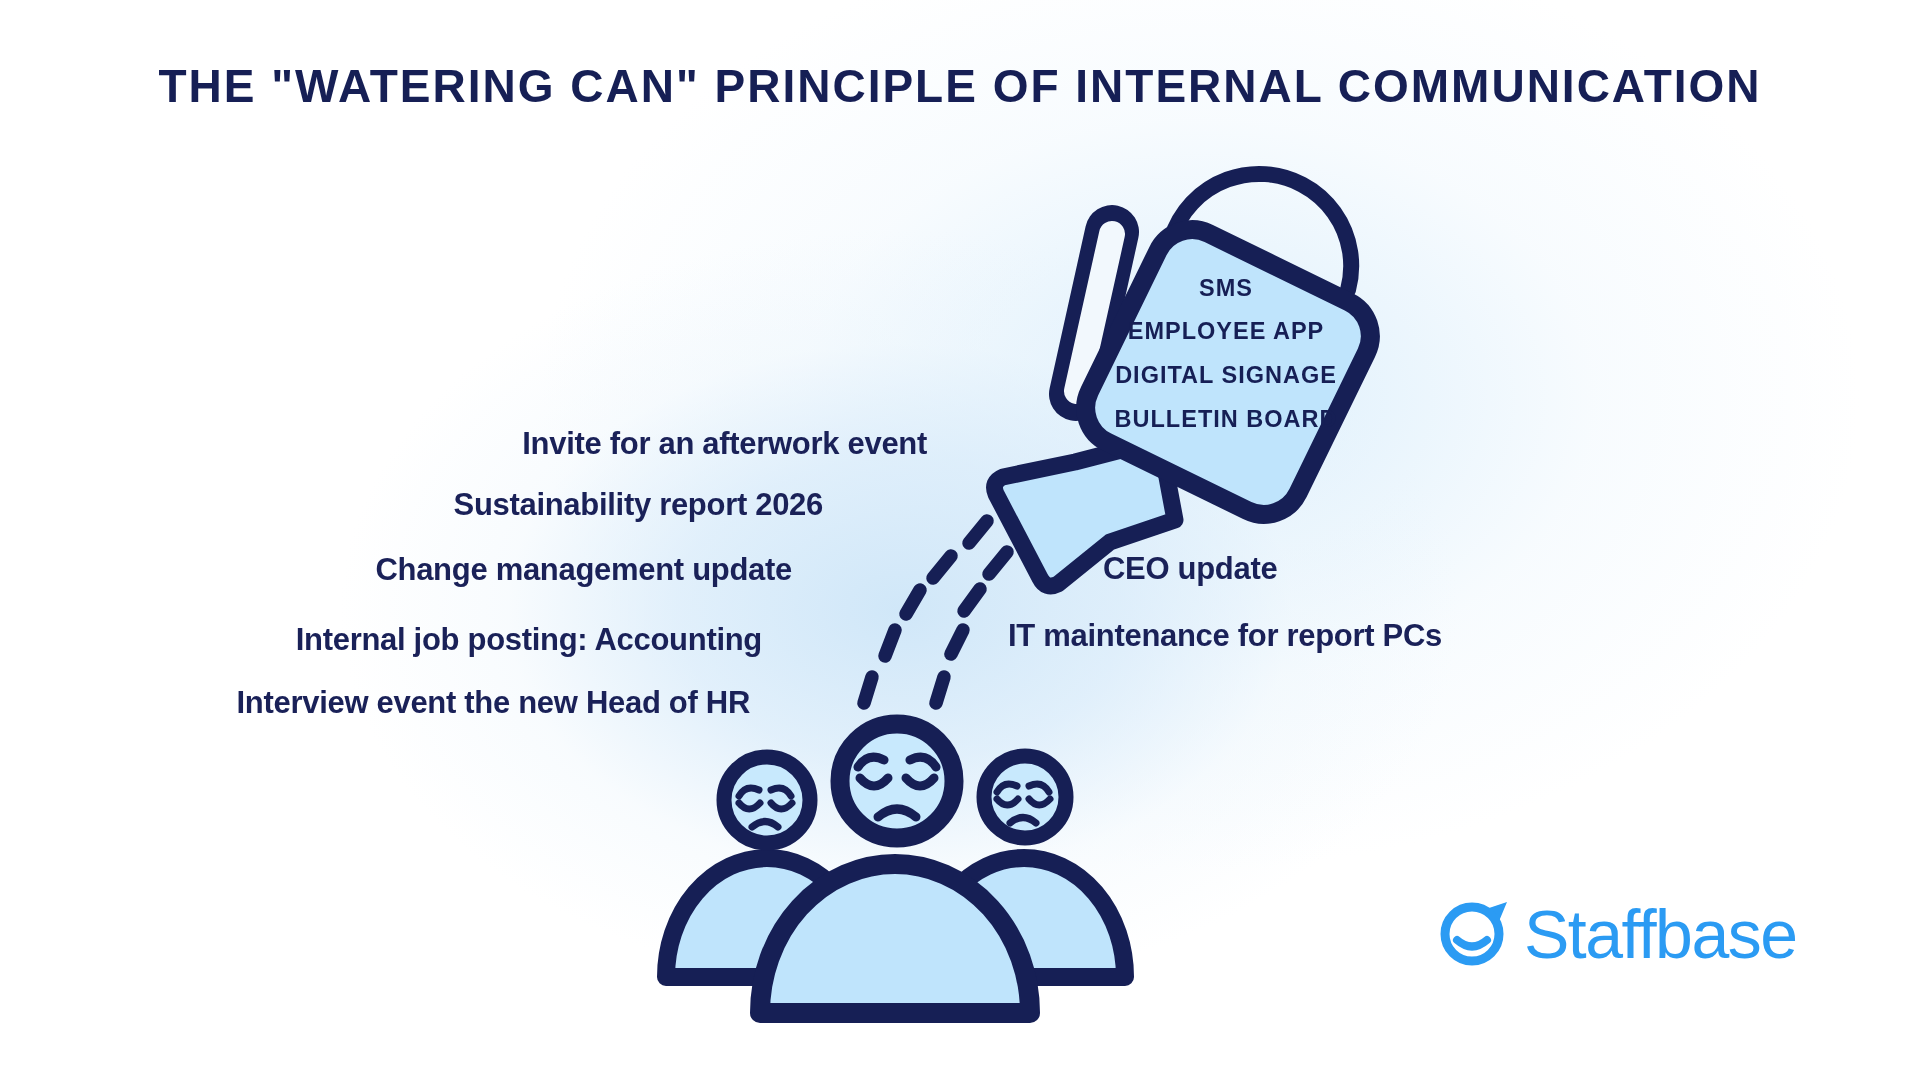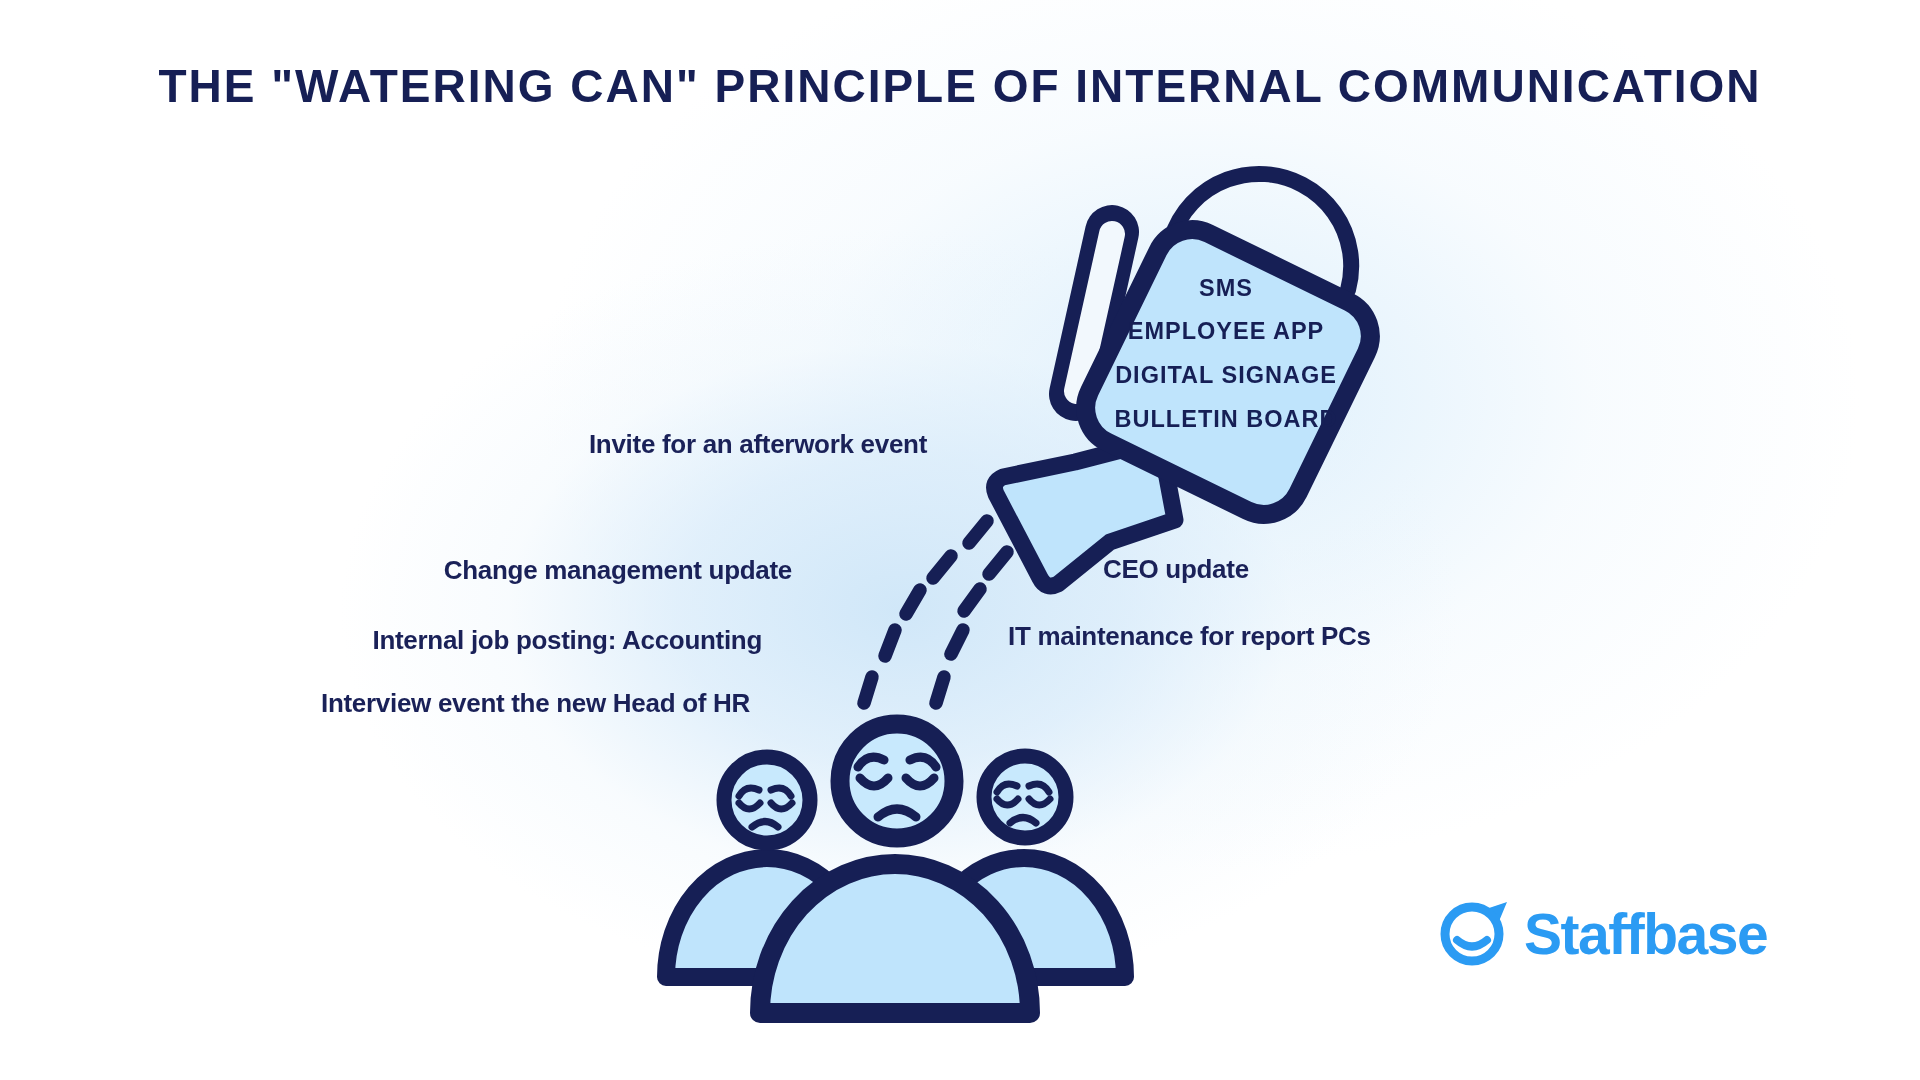--- a/index.html
+++ b/index.html
@@ -32,32 +32,32 @@
   .ink{stroke:var(--navy);fill:none;stroke-linecap:round;stroke-linejoin:round;}
   .fill-can{fill:var(--light-blue);}
   .fill-head{fill:var(--head-blue);}
   .can-text{
     font-family:"Liberation Sans", sans-serif;
     font-size:23.5px;font-weight:800;letter-spacing:1px;
     fill:var(--navy);
   }
   .msg{
     position:absolute;
-    font-size:26px;font-weight:700;letter-spacing:-0.3px;
+    font-size:31px;font-weight:700;letter-spacing:-0.3px;
     line-height:34px;color:var(--label-navy);
     white-space:nowrap;
   }
   .msg.right-col{text-align:center;}
   .msg.left-col{text-align:right;}
   .logo{
     position:absolute;left:1436px;top:896px;
     display:flex;align-items:center;gap:12px;
   }
   .logo-text{
-    font-size:57px;font-weight:700;letter-spacing:-1.5px;
+    font-size:68px;font-weight:400;letter-spacing:-1.5px;
     color:var(--logo-blue);line-height:76px;
   }
 </style>
 </head>
 <body>
 
 <div class="stage">
 
   <div class="page-title">THE "WATERING CAN" PRINCIPLE OF INTERNAL COMMUNICATION</div>
 
@@ -127,20 +127,21 @@
         <path d="M 858 767 Q 868 752 884 760"></path>
         <path d="M 910 760 Q 926 752 936 767"></path>
         <path d="M 860 778 Q 874 794 888 778"></path>
         <path d="M 906 778 Q 920 794 934 778"></path>
         <path d="M 878 817 Q 897 801 916 817"></path>
       </g>
     </g>
   </svg>
 
   <div class="msg left-col" style="top:427px;right:993px">Invite for an afterwork event</div>
+  <div class="msg left-col" style="top:488px;right:1097px">Sustainability report 2026</div>
   <div class="msg left-col" style="top:553px;right:1128px">Change management update</div>
   <div class="msg left-col" style="top:623px;right:1158px">Internal job posting: Accounting</div>
   <div class="msg left-col" style="top:686px;right:1170px">Interview event the new Head of HR</div>
 
   <div class="msg right-col" style="top:552px;left:1103px">CEO update</div>
   <div class="msg right-col" style="top:619px;left:1008px">IT maintenance for report PCs</div>
 
   <div class="logo">
     <svg width="76" height="76" viewBox="0 0 76 76">
       <path d="M 50 13 L 71 6 L 61 30 Q 57 20 50 13 Z" fill="var(--logo-blue)"></path>

